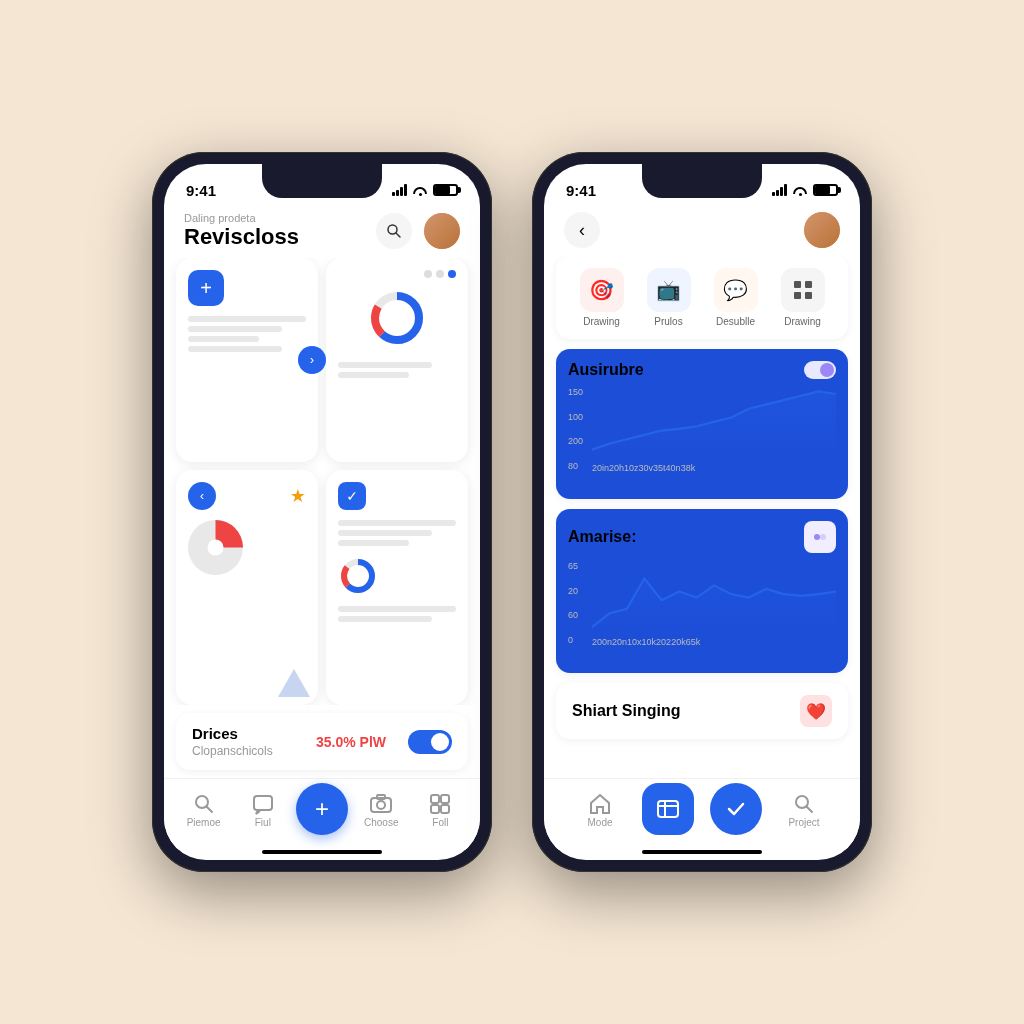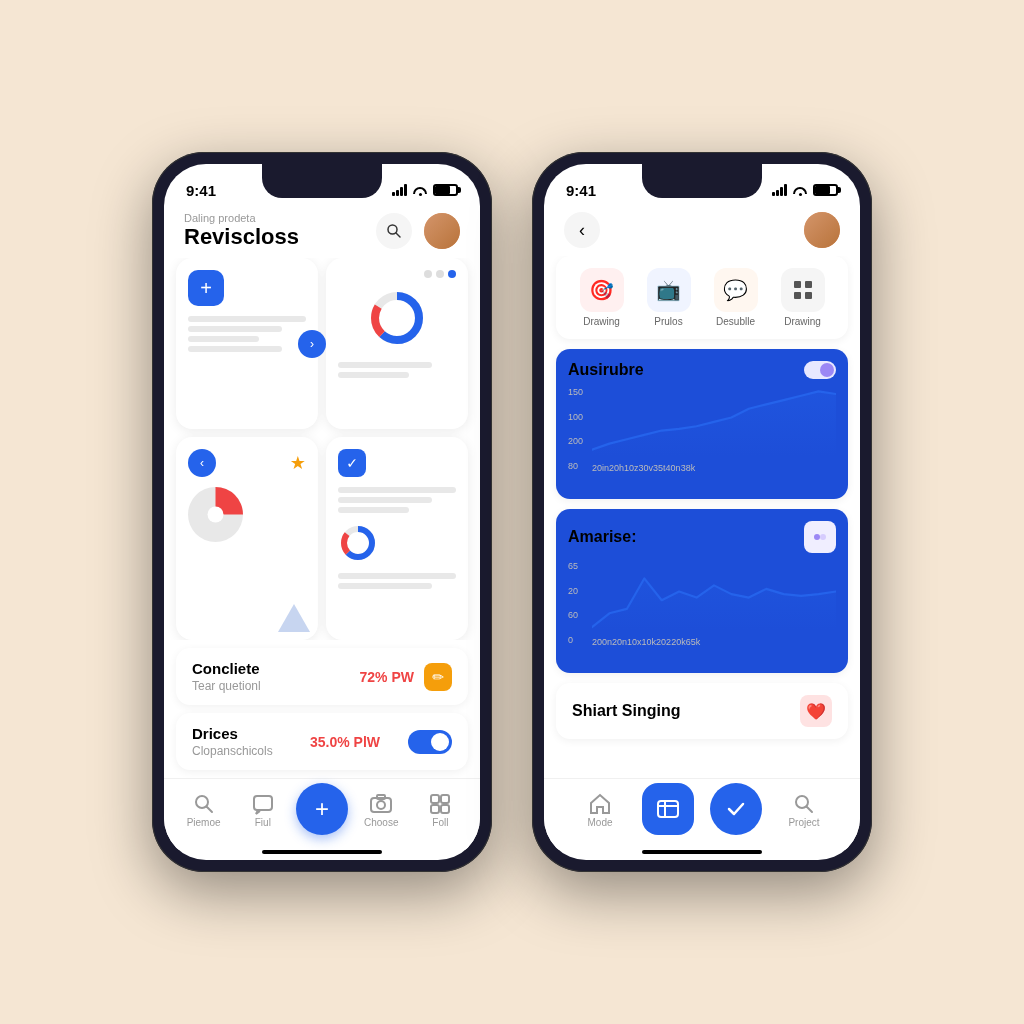--- a/index.html
+++ b/index.html
@@ -715,37 +715,27 @@
             </svg>
             <div class="card-lines">
               <div class="card-line full"></div>
               <div class="card-line medium"></div>
             </div>
           </div>
         </div>
       </div>
 
       <div class="bottom-cards">
-        <div class="info-card">
-          <div class="info-card-left">
-            <div class="info-card-title">Concliete</div>
-            <div class="info-card-subtitle">Tear quetionl</div>
-          </div>
-          <div style="display:flex;align-items:center;gap:10px;">
-            <span class="info-card-value">72% PW</span>
-            <div class="pencil-icon">✏</div>
-          </div>
-        </div>
 
         <div class="info-card">
           <div class="info-card-left">
             <div class="info-card-title">Drices</div>
             <div class="info-card-subtitle">Clopanschicols</div>
           </div>
-          <div style="display:flex;align-items:center;gap:28px;">
+          <div style="display:flex;align-items:center;gap:22px;">
             <span class="info-card-value">35.0% PlW</span>
             <div class="toggle"></div>
           </div>
         </div>
       </div>
 
       <div class="bottom-nav">
         <div class="nav-item">
           <svg width="22" height="22" viewBox="0 0 22 22">
             <circle cx="9" cy="9" r="6" fill="none" stroke="#999" stroke-width="2"></circle>

